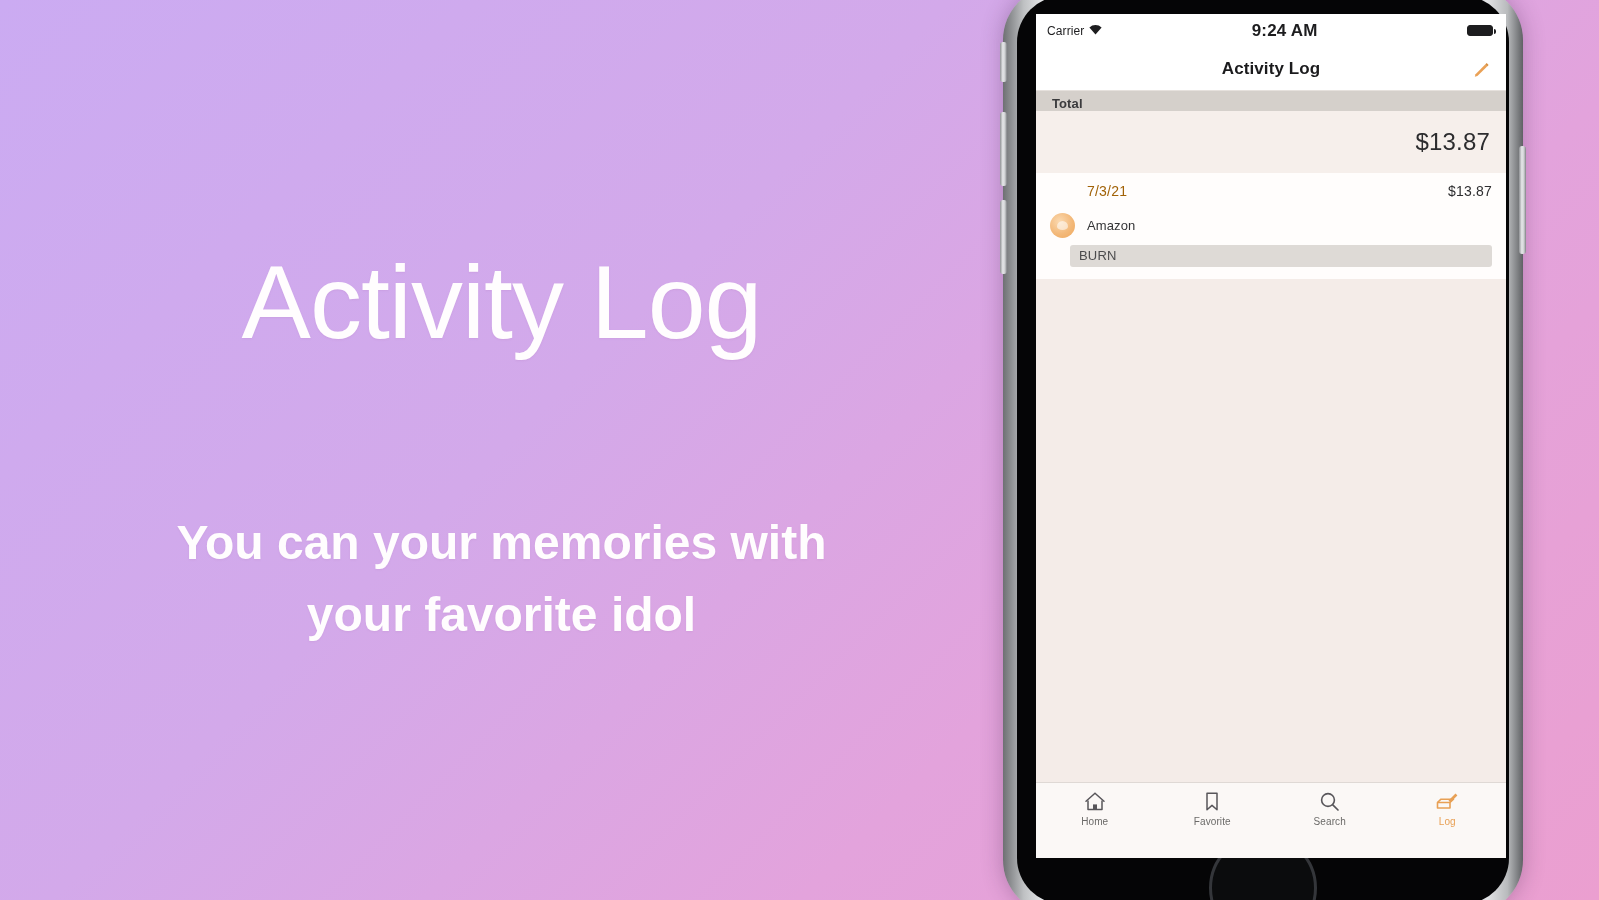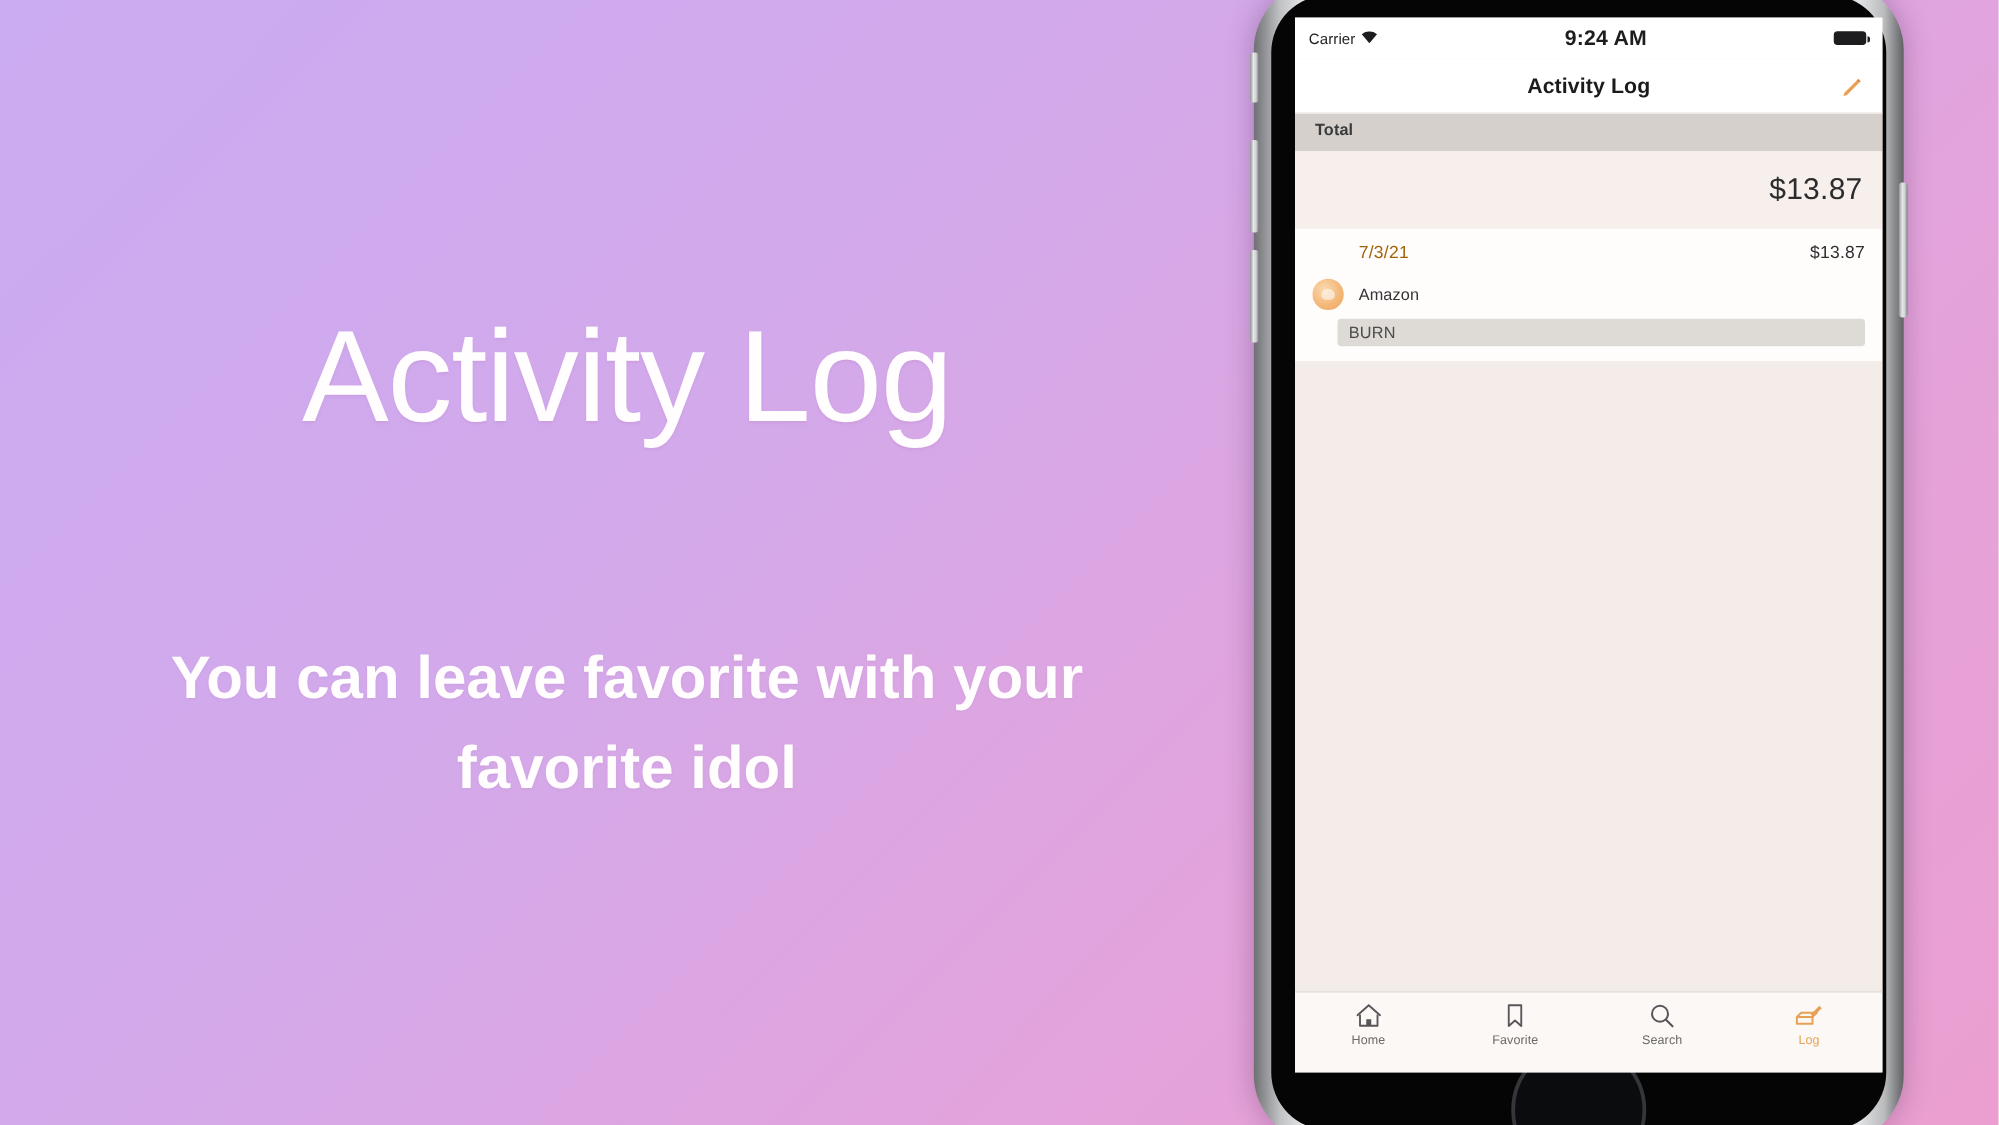--- a/index.html
+++ b/index.html
@@ -146,21 +146,21 @@
     right:12px;
     width:26px; height:26px;
     display:flex;
     align-items:center;
     justify-content:center;
   }
 
   
   .section-head {
     background:#d5d0cb;
-    padding:5px 16px 10px;
+    padding:5px 16px 0;
     font-size:13px;
     font-weight:600;
     color:#3b3b3d;
     letter-spacing:.1px;
   }
 
   
   .total-row {
     background:#f6efeb;
     height:62px;
@@ -234,21 +234,21 @@
   
   .screen-body {
     display:flex;
     flex-direction:column;
     height:calc(844px - 33px - 44px);
   }
   .filler { flex:1; background:#f4ece8; }
 
   
   .tabbar {
-    height:65px;
+    height:76px;
     background:#fbf8f6;
     border-top:0.5px solid #dfd9d5;
     display:flex;
     align-items:flex-start;
     padding-top:7px;
   }
   .tab {
     flex:1;
     display:flex;
     flex-direction:column;
@@ -263,21 +263,21 @@
   }
   .tab.active .tab-label { color:#e8a055; }
 </style>
 </head>
 <body>
 
 <div class="stage">
 
   <div class="promo">
     <div class="promo-title">Activity Log</div>
-    <div class="promo-sub">You can leave favorite with your favorite idol</div>
+    <div class="promo-sub">You can your memories with your favorite idol</div>
   </div>
 
   <div class="device">
     <div class="device-frame"></div>
     <div class="device-bezel"></div>
 
     <div class="side-btn btn-silent"></div>
     <div class="side-btn btn-vol-up"></div>
     <div class="side-btn btn-vol-dn"></div>
     <div class="side-btn btn-power"></div>

